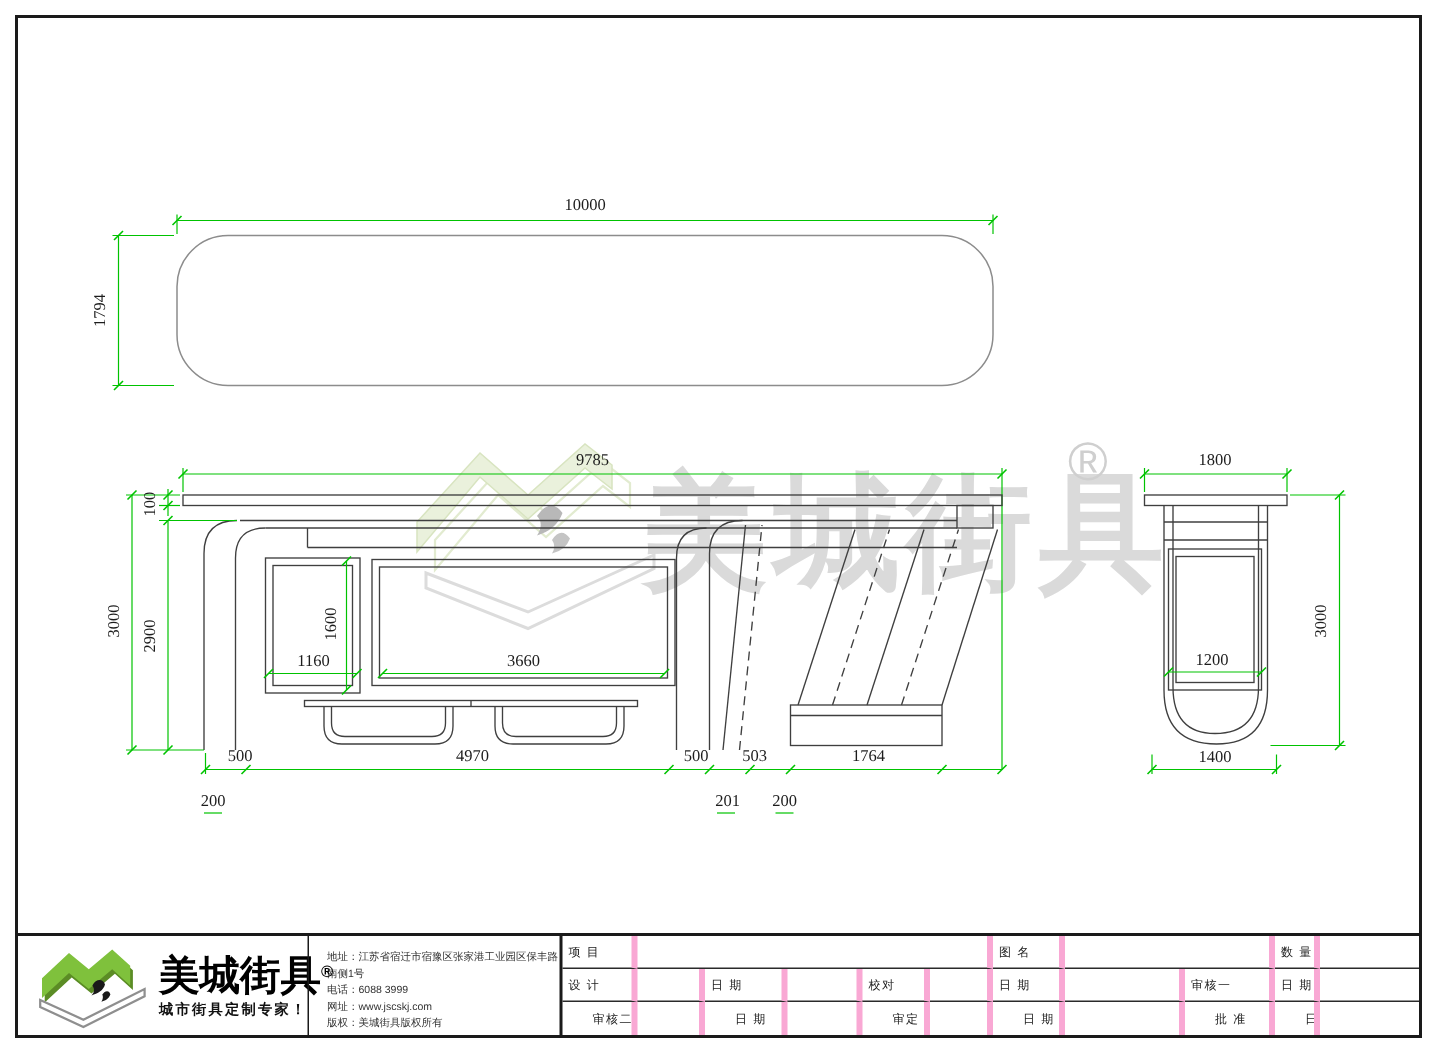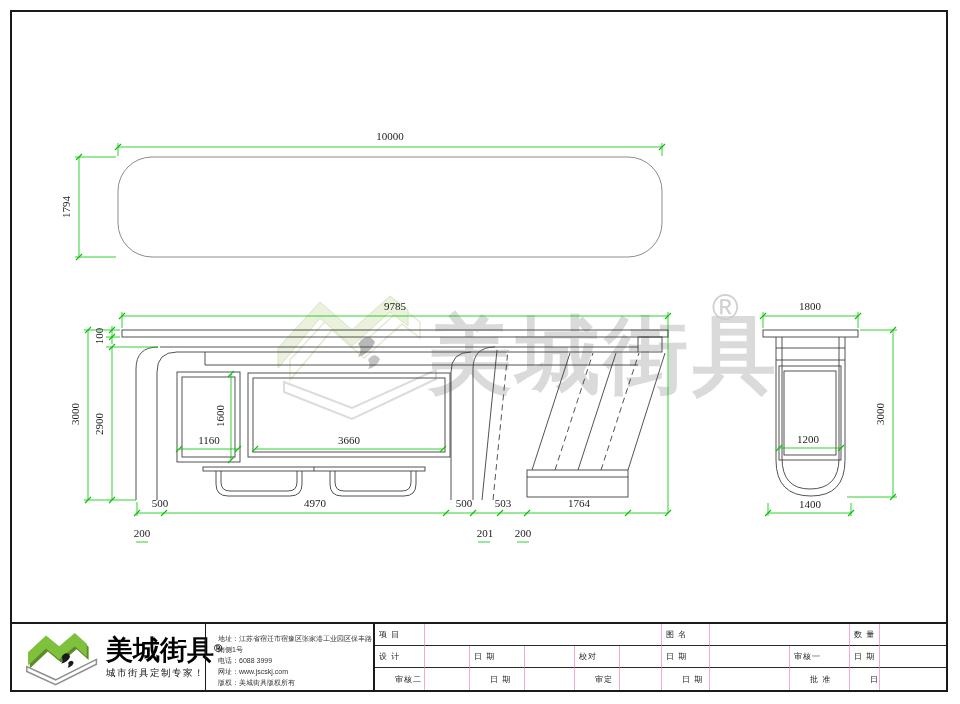--- a/index.html
+++ b/index.html
@@ -15,27 +15,27 @@
   .tk{stroke:#00c300;stroke-width:1.1;}
   .dt{fill:#1c1c1c;font-family:"Liberation Serif",serif;font-size:11px;}
   .wmtxt{fill:#dadada;font-family:"Liberation Sans",sans-serif;font-weight:bold;}
   
   .footer{position:absolute;left:12px;top:622px;width:934px;height:68px;
           border-top:2px solid #1a1a1a;display:flex;background:#fff;box-sizing:border-box;}
   .logo-cell{width:193px;display:flex;align-items:center;gap:6px;padding-left:10px;box-sizing:border-box;}
   .logo-mark{width:78px;height:60px;flex:0 0 auto;}
   .brand-row{font-size:27px;font-weight:bold;color:#000;line-height:30px;white-space:nowrap;}
   .brand-row .reg{font-size:11px;vertical-align:top;position:relative;top:-2px;}
-  .tagline{font-size:9.5px;font-weight:normal;color:#111;letter-spacing:1.5px;margin-top:2px;white-space:nowrap;}
+  .tagline{font-size:9.5px;font-weight:bold;color:#111;letter-spacing:1.5px;margin-top:2px;white-space:nowrap;}
   .info-cell{width:168px;border-left:1.5px solid #1a1a1a;box-sizing:border-box;
              padding:9px 0 0 12px;font-size:7px;line-height:11px;color:#333;}
   .tb{flex:1;border-left:2px solid #1a1a1a;box-sizing:border-box;display:grid;
       grid-template-columns:50px 45px 55px 50px 45px 42px 48px 80px 60px 30px 1fr;
       grid-template-rows:repeat(3,1fr);}
-  .c{border-right:1px solid #f9a8d4;border-bottom:1px solid #2a2a2a;
+  .c{border-right:4px solid #f9a8d4;border-bottom:1px solid #2a2a2a;
      font-size:8px;color:#222;display:flex;align-items:center;padding-left:4px;
      letter-spacing:1px;box-sizing:border-box;overflow:hidden;white-space:nowrap;}
   .c.nr{border-right:none;}
   .c.nb{border-bottom:none;padding-left:20px;}
   .s2{grid-column:span 2;} .s5{grid-column:span 5;}
 </style>
 </head>
 <body>
 
 <div class="sheet">

